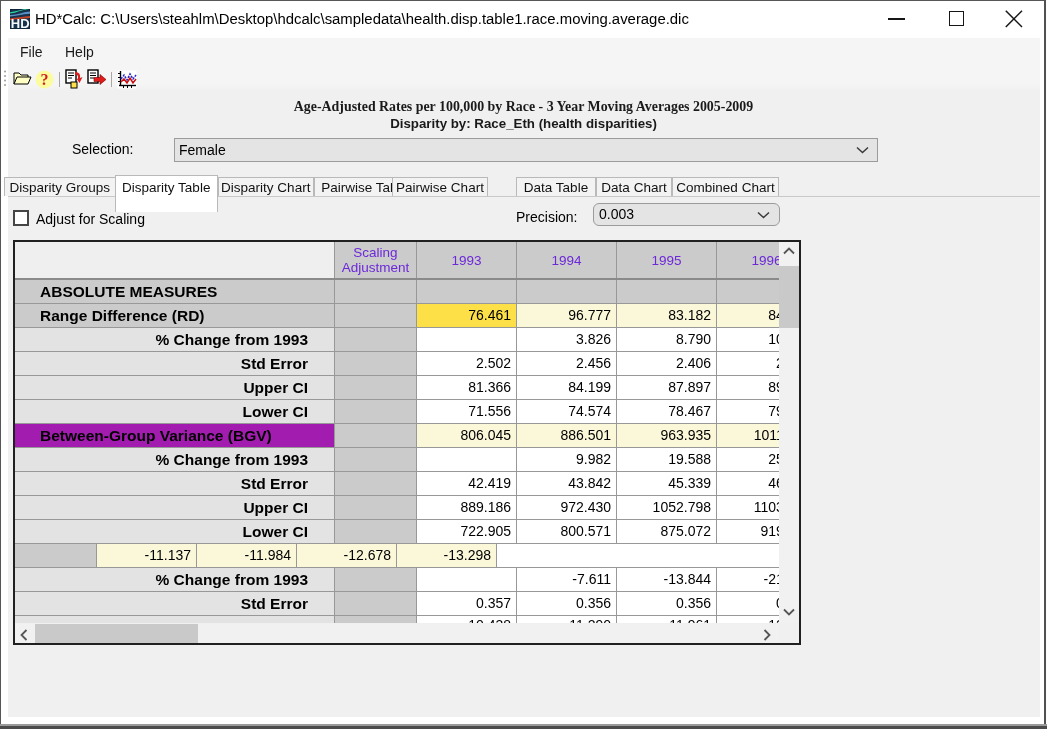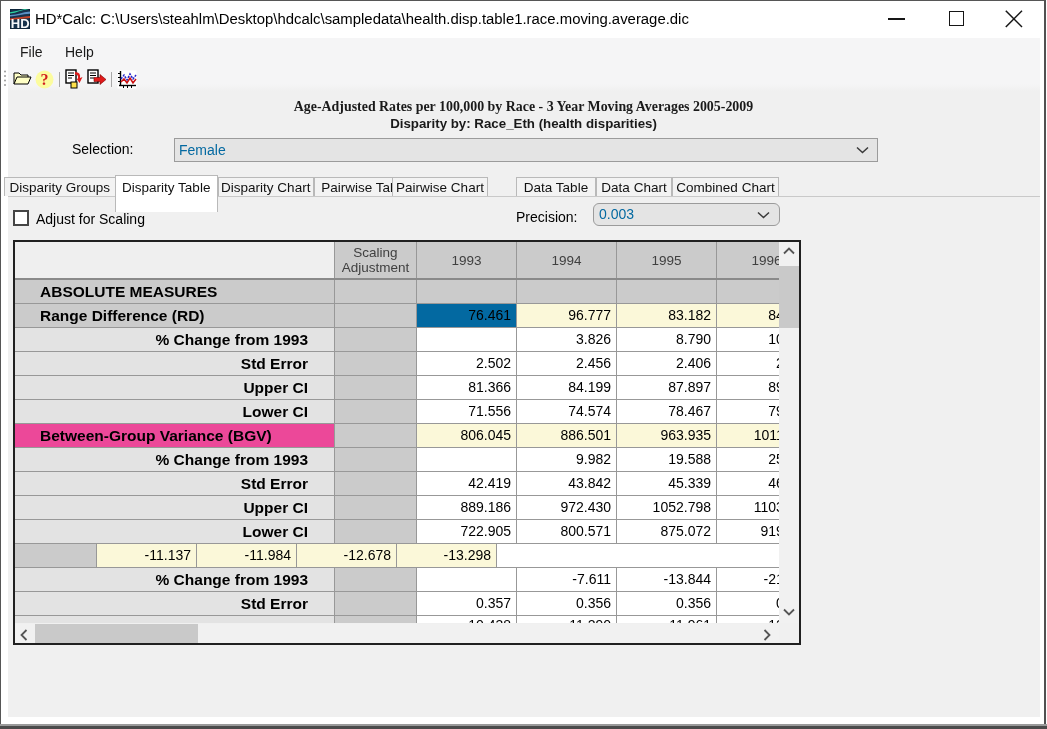--- a/index.html
+++ b/index.html
@@ -20,36 +20,36 @@
 
 #menubar {left:1px;top:38px;width:1043px;height:52px;background:#f5f5f6;}
 #menufade {left:1px;top:84px;width:1043px;height:7px;background:linear-gradient(#f5f5f6,#f0f0f0);}
 .menuitem {top:44px;font-size:14px;color:#1a1a1a;}
 
 #head1,#head2 {left:0;width:1047px;text-align:center;font-weight:bold;font-size:13px;color:#1a1a1a;}
 #head1 {top:99px;font-size:13.9px;font-family:Liberation Serif, serif;}
 #head2 {top:116px;font-size:13.3px;}
 
 #sel-label {left:72px;top:141px;font-size:14px;color:#000;}
-.combo {background:#e4e4e4;border:1px solid #9b9b9b;font-size:14px;color:#0369a1;}
+.combo {background:#e4e4e4;border:1px solid #9b9b9b;font-size:14px;color:#000000;}
 #combo1 {left:174px;top:138px;width:704px;height:24px;line-height:22px;padding-left:4px;}
 #combo2 {left:593px;top:203px;width:187px;height:23px;line-height:21px;padding-left:5px;border-radius:6px;}
 
 #tabline {left:8px;top:195.5px;width:1032px;height:1px;background:#c9c9c9;}
 .tab {top:176.5px;height:19.5px;background:#f3f3f3;border:1px solid #b9b9b9;border-bottom:none;
        font-size:13.5px;color:#111;text-align:center;line-height:19px;z-index:1;}
 #tab-active {top:175px;height:37px;background:#fff;line-height:23px;z-index:2;}
 
 #cb {left:13px;top:210px;width:16px;height:16px;background:#fff;border:2px solid #454545;}
 #cb-label {left:36px;top:211px;font-size:14px;color:#000;}
 #prec-label {left:516px;top:209px;font-size:14px;color:#000;}
 
 #tbl {left:13px;top:240px;width:788px;height:405px;border:2px solid #202020;background:#f0f0f0;}
 #gridclip {left:0;top:0;width:764px;height:381px;overflow:hidden;background:#fff;}
-#hdr {display:flex;height:38px;border-bottom:2px solid #8a8a8a;font-size:13.5px;color:#404040;}
+#hdr {display:flex;height:38px;border-bottom:2px solid #8a8a8a;font-size:13.5px;color:#6d28d9;}
 #hdr .hc {flex:none;border-right:1.5px solid #989898;display:flex;align-items:center;justify-content:center;text-align:center;}
 .row {display:flex;height:24px;border-bottom:1.5px solid #989898;background:#fff;}
 .rh {flex:none;width:320px;border-right:1.5px solid #989898;font-weight:bold;font-size:15.5px;line-height:23px;color:#000;white-space:nowrap;overflow:hidden;}
 .cs {width:82px;}
 .c {flex:none;border-right:1.5px solid #989898;text-align:right;font-size:14px;line-height:23px;padding-right:5px;color:#000;background:#fff;}
 .c0,.c1,.c2,.c3 {width:100px;}
 
 #vsb {left:764px;top:0;width:20px;height:381px;background:#f1f1f1;}
 #vthumb {left:0px;top:24px;width:20px;height:62px;background:#c9c9c9;position:absolute;}
 #hsb {left:0;top:382px;width:764px;height:19px;background:#f1f1f1;}
@@ -174,21 +174,21 @@
         <div class="rh" style="background:#cbcbcb;text-align:left;padding-left:25px;">ABSOLUTE MEASURES</div>
         <div class="c cs" style="background:#cbcbcb"></div>
         <div class="c c0" style="background:#cbcbcb"></div>
         <div class="c c1" style="background:#cbcbcb"></div>
         <div class="c c2" style="background:#cbcbcb"></div>
         <div class="c c3" style="background:#cbcbcb"></div>
       </div>
 <div class="row">
         <div class="rh" style="background:#cbcbcb;text-align:left;padding-left:25px;">Range Difference (RD)</div>
         <div class="c cs" style="background:#cbcbcb"></div>
-        <div class="c c0" style="background:#0369a1">76.461</div>
+        <div class="c c0" style="background:#fde047">76.461</div>
         <div class="c c1" style="background:#fbf8d9">96.777</div>
         <div class="c c2" style="background:#fbf8d9">83.182</div>
         <div class="c c3" style="background:#fbf8d9">84.979</div>
       </div>
 <div class="row">
         <div class="rh" style="background:#e3e3e3;text-align:right;padding-right:26px;">% Change from 1993</div>
         <div class="c cs" style="background:#cbcbcb"></div>
         <div class="c c0"></div>
         <div class="c c1">3.826</div>
         <div class="c c2">8.790</div>
@@ -212,21 +212,21 @@
       </div>
 <div class="row">
         <div class="rh" style="background:#e3e3e3;text-align:right;padding-right:26px;">Lower CI</div>
         <div class="c cs" style="background:#cbcbcb"></div>
         <div class="c c0">71.556</div>
         <div class="c c1">74.574</div>
         <div class="c c2">78.467</div>
         <div class="c c3">79.340</div>
       </div>
 <div class="row">
-        <div class="rh" style="background:#ec4899;text-align:left;padding-left:25px;">Between-Group Variance (BGV)</div>
+        <div class="rh" style="background:#a21caf;text-align:left;padding-left:25px;">Between-Group Variance (BGV)</div>
         <div class="c cs" style="background:#cbcbcb"></div>
         <div class="c c0" style="background:#fbf8d9">806.045</div>
         <div class="c c1" style="background:#fbf8d9">886.501</div>
         <div class="c c2" style="background:#fbf8d9">963.935</div>
         <div class="c c3" style="background:#fbf8d9">1011.486</div>
       </div>
 <div class="row">
         <div class="rh" style="background:#e3e3e3;text-align:right;padding-right:26px;">% Change from 1993</div>
         <div class="c cs" style="background:#cbcbcb"></div>
         <div class="c c0"></div>

